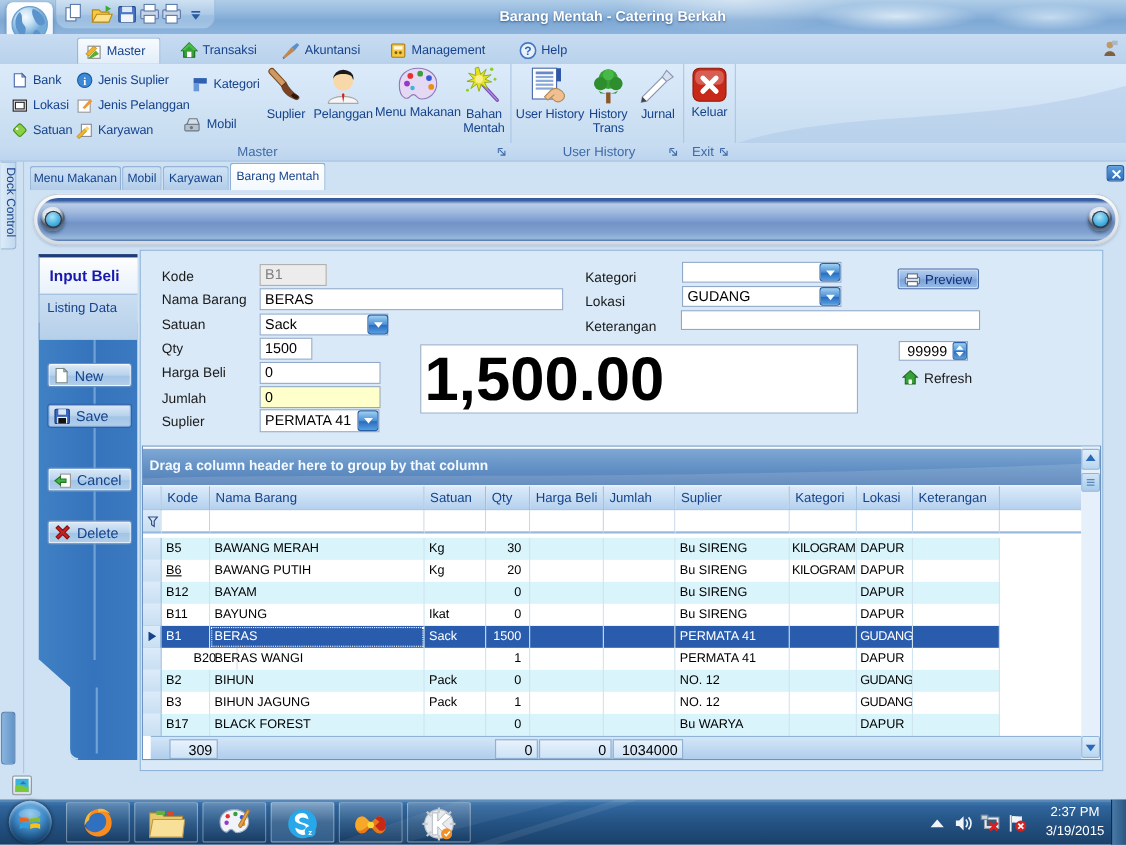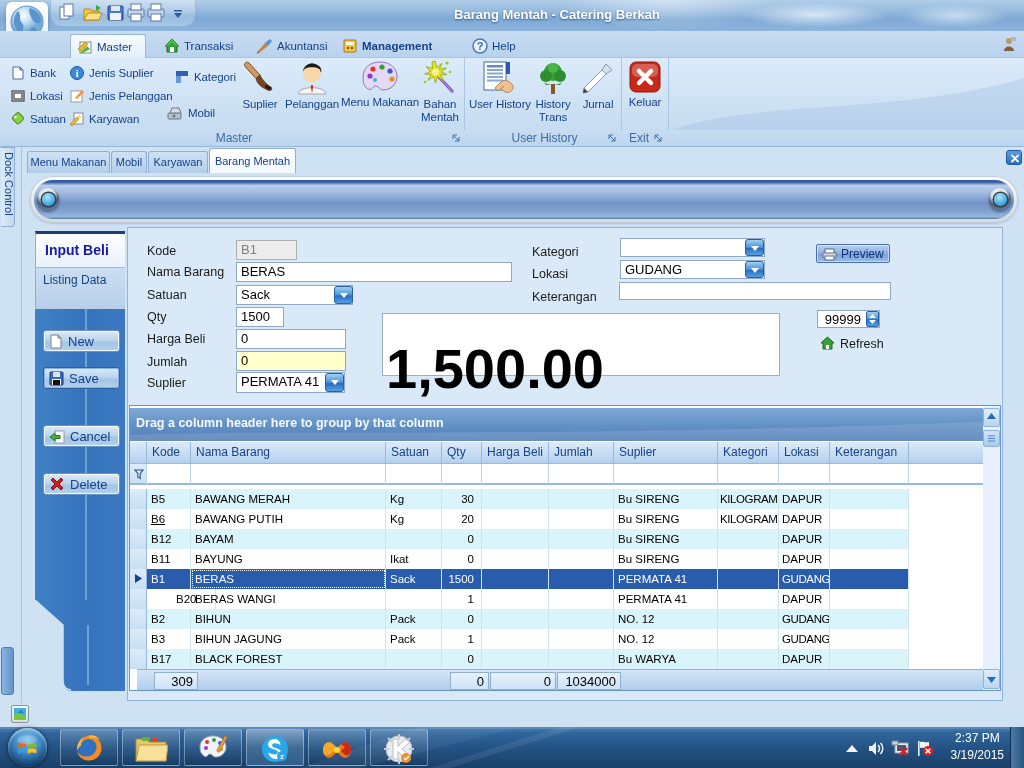--- a/index.html
+++ b/index.html
@@ -68,21 +68,21 @@
   background:linear-gradient(#dceaf8,#b8d2ec 50%,#a2c4e6 55%,#b4d0ea); border:1px solid #6890c0; box-shadow:inset 0 0 0 1px rgba(255,255,255,.8);
   font-size:13px; color:#15428b; display:flex; align-items:center; gap:5px; padding-left:5px;}
 
 
 .flabel { position:absolute; font-size:12.5px; color:#1a1a1a; }
 .tinput { position:absolute; background:#fff; border:1px solid #8fa8c8; font-size:13px; color:#000; padding:1px 4px; line-height:16px;}
 .combo-btn { position:absolute; width:19px; background:linear-gradient(#9fd0f0,#4a90d8 50%,#2a6cc0 55%,#55a0e0); border:1px solid #2860a8; border-radius:3px; }
 .combo-btn:before { content:""; position:absolute; left:5px; top:6px; border-left:4px solid transparent; border-right:4px solid transparent; border-top:5px solid #fff; }
 
 #bignum { left:382px; top:313px; width:398px; height:63px; background:#fff; border:1px solid #9ab0c8; }
-#bignum span { position:absolute; left:3px; top:-2px; font-size:56px; font-weight:bold; color:#000; letter-spacing:0;margin-top:24px; }
+#bignum span { position:absolute; left:3px; top:-2px; font-size:56px; font-weight:bold; color:#000; letter-spacing:0; }
 
 
 #grid { left:129px; top:405px; width:872px; height:286px; background:#fff; border:1px solid #6a94c4; }
 #groupby { left:0; top:2px; width:870px; height:33px; background:linear-gradient(#7ea8d5,#6290c4 55%,#527eb6); color:#f4f9fd; font-weight:bold; font-size:12.5px; line-height:31px; padding-left:6px; }
 .gh { position:absolute; top:36px; height:22px; background:linear-gradient(#dcebfa,#b4d0ee); border-right:1px solid #96b8dc; border-bottom:1px solid #96b8dc; font-size:12px; color:#15428b; line-height:21px; padding-left:5px; }
 .gf { position:absolute; top:58px; height:21px; background:#fff; border-right:1px solid #c0d4e8; border-bottom:2px solid #96b8dc; }
 .grow { position:absolute; height:20px; font-size:11.5px; color:#000; }
 .gcell { position:absolute; top:0; height:20px; line-height:20px; padding:0 4px; border-right:1px solid #d0e4f0; overflow:hidden; white-space:nowrap; }
 
 
@@ -171,21 +171,21 @@
         <path d="M8 1 L15 8 L12 8 L8 4 L4 8 L1 8 Z" fill="#48c048"></path>
       </svg>
     Transaksi</div>
   <div class="rtab" style="left:250px; width:84px;">
     <svg width="17" height="16" viewBox="0 0 17 16">
         <path d="M1 14 L9 5 L12 8 L3 15 Z" fill="#c08850"></path>
         <path d="M9 5 L14 1 L16 3 L12 8 Z" fill="#5890d0"></path>
         <path d="M1 14 l2 1 -1.6.4 z" fill="#333"></path>
       </svg>
     Akuntansi</div>
-  <div class="rtab" style="left:336px; width:98px;font-weight:bold;">
+  <div class="rtab" style="left:348px; width:98px;">
     <svg width="16" height="16" viewBox="0 0 16 16">
         <rect x="2" y="2" width="12" height="12" rx="1" fill="#f4c840" stroke="#a87818"></rect>
         <rect x="4" y="4" width="8" height="3" fill="#fff8e0"></rect>
         <circle cx="6" cy="10" r="1.3" fill="#805818"></circle>
         <circle cx="10" cy="10" r="1.3" fill="#805818"></circle>
       </svg>
     Management</div>
   <div class="rtab" style="left:466px; width:52px;">
     <svg width="16" height="16" viewBox="0 0 16 16">
         <circle cx="8" cy="8" r="7" fill="#e8f0fa" stroke="#4878c0" stroke-width="1.5"></circle>

